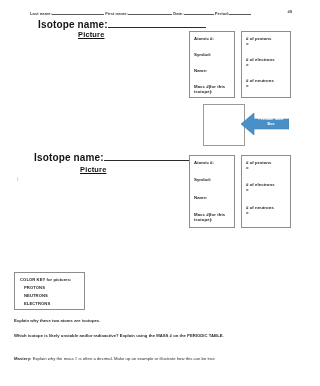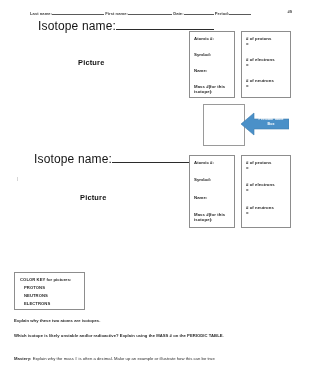--- a/index.html
+++ b/index.html
@@ -51,44 +51,44 @@
     right: 6px;
     top: 9px;
     font-size: 4.1px;
     font-weight: bold;
     color: #3d3d3d;
   }
 
   
   .iso-line {
     position: absolute;
-    font-size: 12px;
-    font-weight: normal;
+    font-size: 10px;
+    font-weight: bold;
     color: #151515;
     white-space: nowrap;
     letter-spacing: 0.15px;
     padding-left: 16px;
   }
   .iso-line .rule-long {
     display: inline-block;
     border-bottom: 0.8px solid #2b2b2b;
     width: 98px;
     height: 7px;
     vertical-align: baseline;
   }
   #iso-1 { left: 22px; top: 19px; }
   #iso-2 { left: 18px; top: 152px; }
 
   .picture-head {
     position: absolute;
     font-size: 7.4px;
     font-weight: bold;
+    text-decoration: underline;
     color: #111111;
     letter-spacing: 0.2px;
-    margin-top: 28px;
   }
   #pic-1 { left: 78px; top: 30px; }
   #pic-2 { left: 80px; top: 165px; }
 
   .tiny-mark {
     position: absolute;
     left: 17px;
     top: 176px;
     font-size: 4px;
     color: #8a8a8a;

